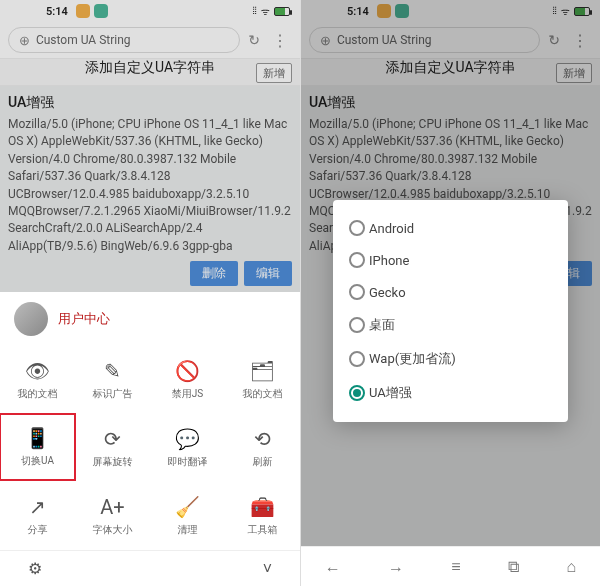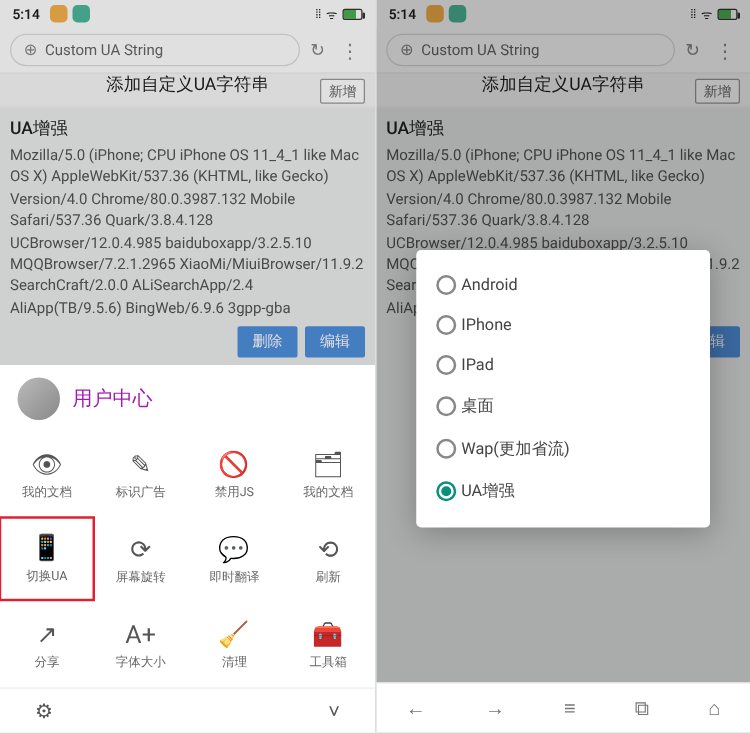--- a/index.html
+++ b/index.html
@@ -2,21 +2,21 @@
 <html><head>
 <meta charset="utf-8">
 <style>
   * { box-sizing: border-box; margin: 0; padding: 0; }
   body { font-family: -apple-system, "Segoe UI", Roboto, Arial, sans-serif; background: #f0f0f0; width: 600px; height: 586px; overflow: hidden; }
   .screens { display: flex; width: 600px; height: 586px; }
   .screen { width: 300px; height: 586px; position: relative; background: #fff; overflow: hidden; }
   .screen + .screen { border-left: 1px solid #ddd; }
 
   
-  .statusbar { height: 22px; display: flex; align-items: center; padding: 0 10px; font-size: 11px; background: #fff; color: #222; }
+  .statusbar { height: 22px; display: flex; align-items: center; padding: 0 10px; font-size: 11px; background: #fff; color: #222; margin-left: 36px; }
   .sb-time { font-weight: 600; }
   .sb-dots { display: flex; gap: 4px; margin-left: 8px; }
   .sb-dot { width: 14px; height: 14px; border-radius: 4px; }
   .sb-right { margin-left: auto; display: flex; align-items: center; gap: 4px; font-size: 10px; }
   .sb-batt { width: 16px; height: 9px; border: 1px solid #333; border-radius: 2px; position: relative; background: linear-gradient(to right, #4caf50 70%, transparent 70%); }
   .sb-batt::after { content:""; position:absolute; right:-3px; top:2px; width:2px; height:5px; background:#333; border-radius:1px; }
 
   
   .urlbar { height: 36px; display: flex; align-items: center; padding: 0 8px; gap: 8px; }
   .urlfield { flex: 1; height: 26px; display: flex; align-items: center; border-radius: 13px; border: 1px solid #ddd; padding: 0 10px; gap: 6px; background: #fff; color: #666; font-size: 12px; }
@@ -33,21 +33,21 @@
   .ua-title { font-size:14px; color:#222; font-weight:500; margin-bottom:4px; }
   .ua-text { line-height:1.45; word-break: break-word; }
   .btn-row { display:flex; justify-content:flex-end; gap:6px; margin-top:6px;align-items:flex-end; }
   .blue-btn { background:#4f8fdc; color:#fff; border:none; padding:4px 12px; font-size:12px; border-radius:2px; }
 
   
   .dim { position:absolute; inset:0; background:rgba(0,0,0,0.12); }
   .panel { position:absolute; left:0; right:0; bottom:0; background:#fff; }
   .panel-user { display:flex; align-items:center; gap:10px; padding:10px 14px; }
   .avatar { width:34px; height:34px; border-radius:50%; background:linear-gradient(135deg,#bbb,#888); }
-  .user-label { font-size:16px; color:#a21caf; font-weight:500; }
+  .user-label { font-size:13px; color:#b91c1c; font-weight:500; }
   .tool-grid { display:grid; grid-template-columns:repeat(4,1fr); }
   .tool { position:relative; display:flex; flex-direction:column; align-items:center; justify-content:center; height:68px; gap:4px; }
   .tool .ticon { color:#555; font-size:20px; height:24px; display:flex; align-items:center; justify-content:center; }
   .tool .tlabel { font-size:10px; color:#666; }
   .highlight { border:2px solid #d23; margin:-1px; }
   .panel-footer { height:36px; display:flex; align-items:center; justify-content:space-between; padding:0 28px; border-top:1px solid #eee; color:#555; font-size:16px; }
 
   
   .scrim { position:absolute; inset:0; background:rgba(0,0,0,0.28); }
   .dialog { position:absolute; left:32px; right:32px; top:200px; background:#fff; border-radius:4px; padding:12px 10px; box-shadow:0 4px 24px rgba(0,0,0,0.25); }
@@ -208,21 +208,21 @@
         <div class="radio-row">
           <span class="radio-circle"></span>
           <span>Android</span>
         </div>
         <div class="radio-row">
           <span class="radio-circle"></span>
           <span>IPhone</span>
         </div>
         <div class="radio-row">
           <span class="radio-circle"></span>
-          <span>IPad</span>
+          <span>Gecko</span>
         </div>
         <div class="radio-row">
           <span class="radio-circle"></span>
           <span>桌面</span>
         </div>
         <div class="radio-row">
           <span class="radio-circle"></span>
           <span>Wap(更加省流)</span>
         </div>
         <div class="radio-row">

